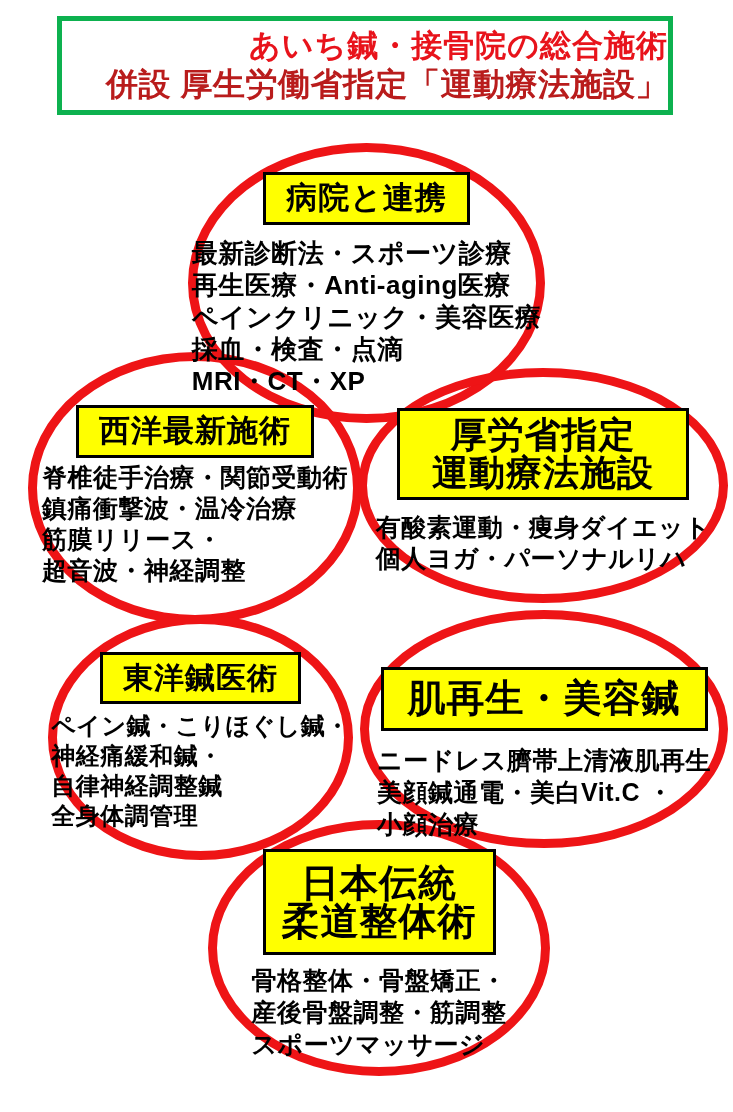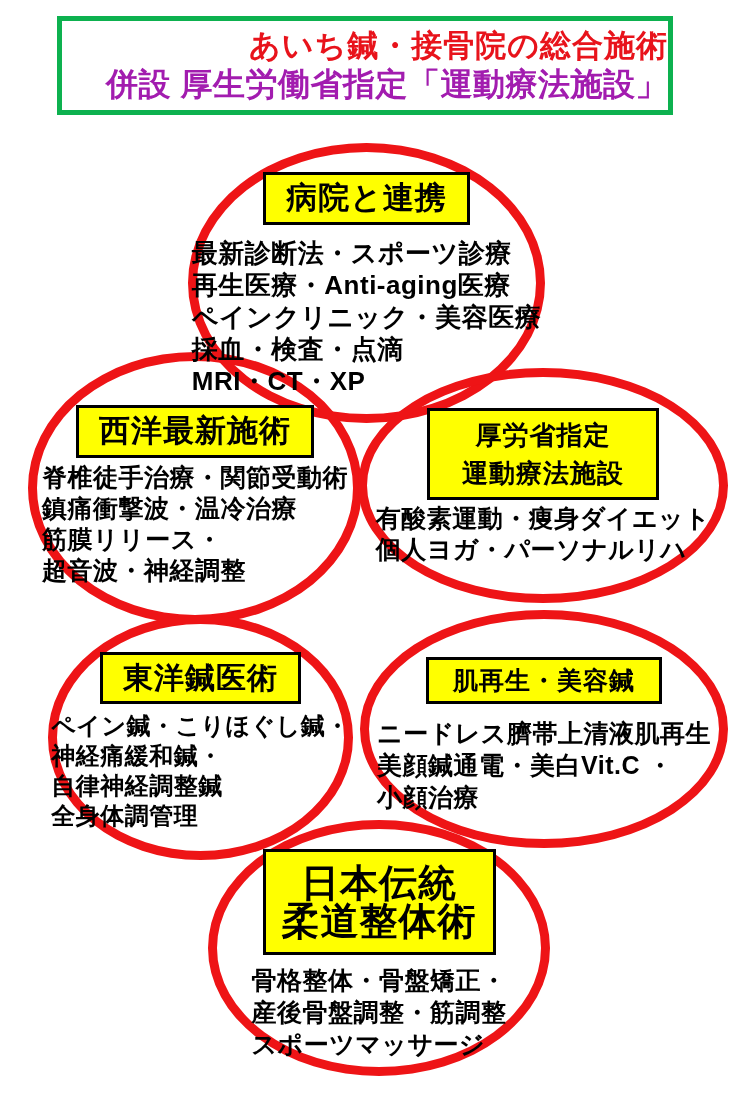--- a/index.html
+++ b/index.html
@@ -26,21 +26,21 @@
     align-items: flex-end;
   }
   .header-line1 {
     color: #e8131b;
     font-size: 31px;
     letter-spacing: 1px;
     white-space: nowrap;
     line-height: 1.2;
   }
   .header-line2 {
-    color: #a21caf;
+    color: #b91c1c;
     font-size: 32px;
     letter-spacing: 0.5px;
     white-space: nowrap;
     line-height: 1.25;
   }
   .bubble {
     position: absolute;
     box-sizing: border-box;
     border: 9px solid #ee1416;
     border-radius: 50%;
@@ -100,44 +100,44 @@
     </div>
     <div class="lines f25" style="margin-top:4px;">
       <div>脊椎徒手治療・関節受動術</div>
       <div>鎮痛衝撃波・温冷治療</div>
       <div>筋膜リリース・</div>
       <div>超音波・神経調整</div>
     </div>
   </div>
 
   <div class="bubble" style="left:358px; top:368px; width:370px; height:235px;">
-    <div class="tbox" style="margin-top:31px; font-size:26px; line-height:38px; padding:5px 32px;">
+    <div class="tbox" style="margin-top:31px; font-size:36px; line-height:38px; padding:5px 32px;">
       <div>厚労省指定</div>
       <div>運動療法施設</div>
     </div>
-    <div class="lines f25" style="margin-top:3px;">
+    <div class="lines f25" style="margin-top:12px;">
       <div>有酸素運動・痩身ダイエット</div>
       <div>個人ヨガ・パーソナルリハ</div>
     </div>
   </div>
 
   <div class="bubble" style="left:48px; top:615px; width:305px; height:245px;">
     <div class="tbox" style="margin-top:28px; font-size:30px;">
       <div>東洋鍼医術</div>
     </div>
     <div class="lines f24" style="margin-top:7px;">
       <div>ペイン鍼・こりほぐし鍼・</div>
       <div>神経痛緩和鍼・</div>
       <div>自律神経調整鍼</div>
       <div>全身体調管理</div>
     </div>
   </div>
 
   <div class="bubble" style="left:360px; top:610px; width:368px; height:238px;">
-    <div class="tbox" style="margin-top:38px; font-size:25px; padding:5px 24px;">
+    <div class="tbox" style="margin-top:48px; font-size:38px; padding:5px 24px;">
       <div>肌再生・美容鍼</div>
     </div>
     <div class="lines f25" style="margin-top:13px; line-height:32px;">
       <div>ニードレス臍帯上清液肌再生</div>
       <div>美顔鍼通電・美白Vit.C ・</div>
       <div>小顔治療</div>
     </div>
   </div>
 
   <div class="bubble" style="left:208px; top:820px; width:342px; height:256px;">

